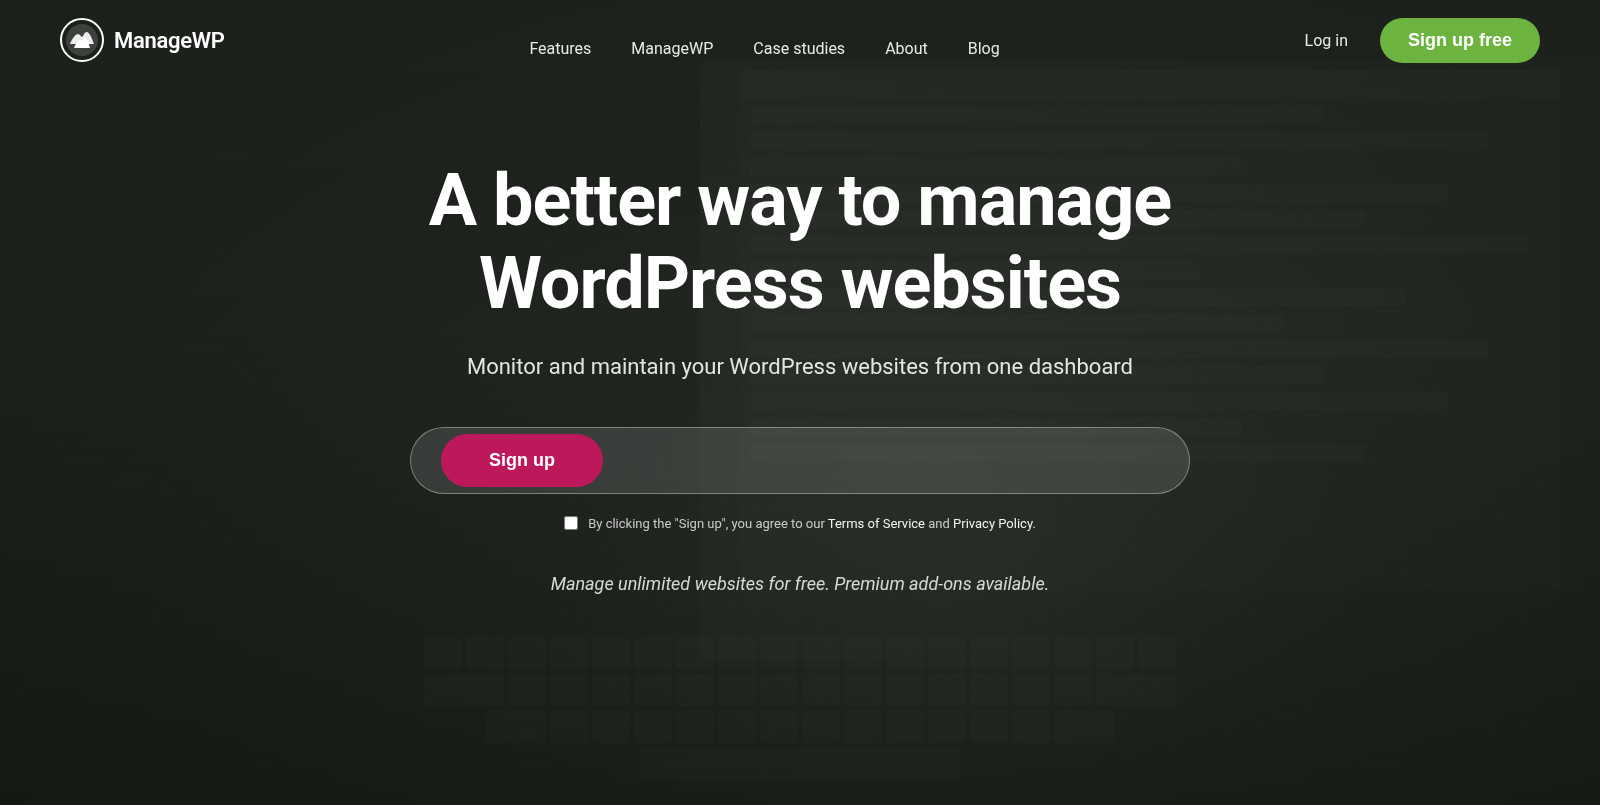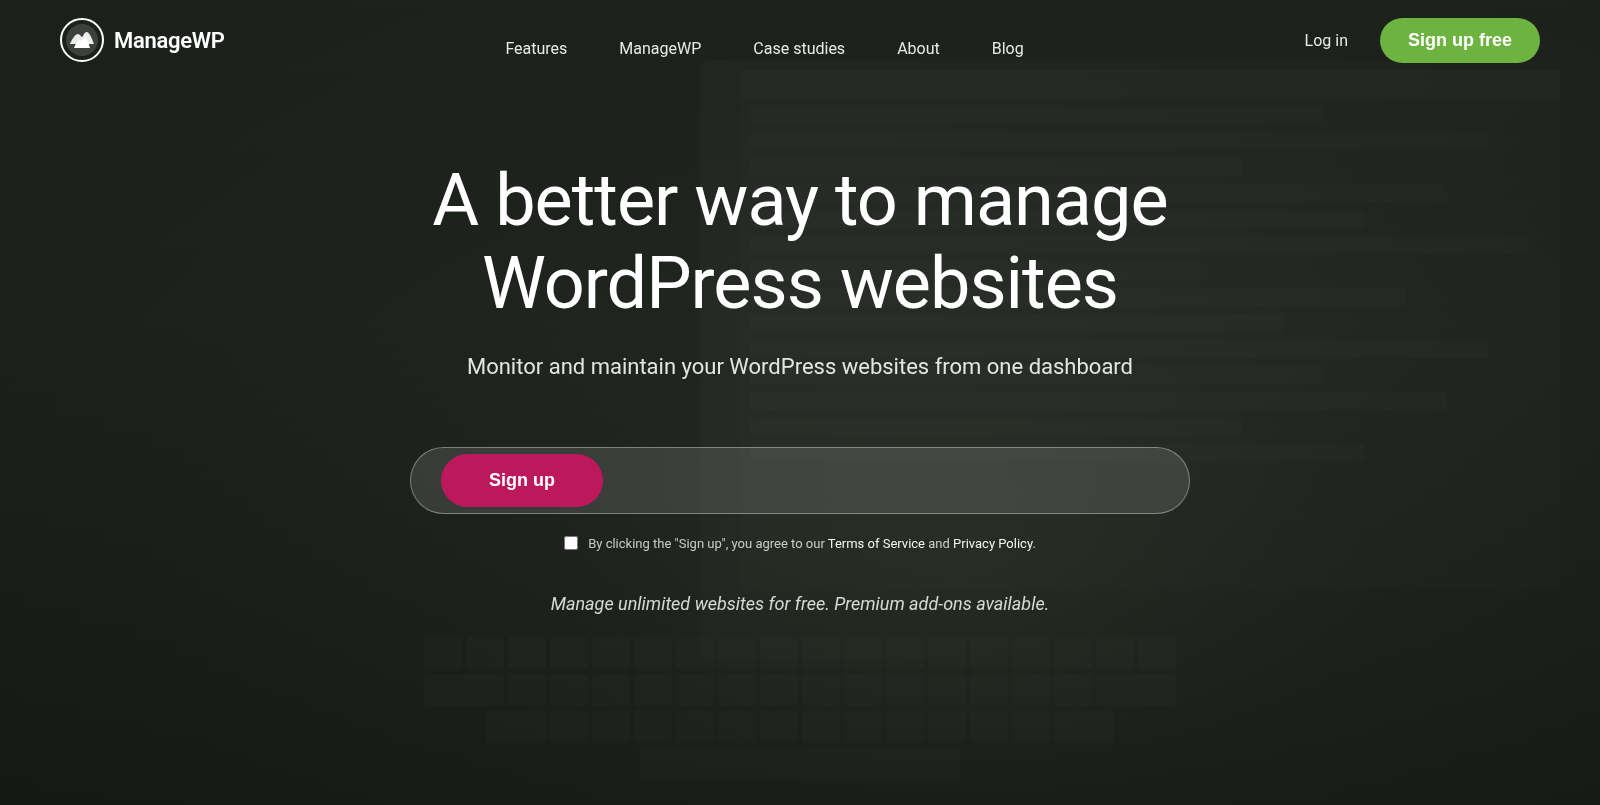--- a/index.html
+++ b/index.html
@@ -130,21 +130,21 @@
     .logo-text {
       color: #ffffff;
       font-size: 22px;
       font-weight: 600;
       letter-spacing: -0.3px;
     }
 
     .nav-links {
       display: flex;
       align-items: center;
-      gap: 12px;
+      gap: 0;
       list-style: none;
       margin-top: 16px;
     }
 
     .nav-links li a {
       color: rgba(255,255,255,0.9);
       text-decoration: none;
       font-size: 16px;
       font-weight: 400;
       padding: 10px 20px;
@@ -185,32 +185,32 @@
       align-items: center;
       text-align: center;
       margin-top: 80px;
       width: 100%;
       padding: 0 40px;
     }
 
     .hero-title {
       color: #ffffff;
       font-size: 72px;
-      font-weight: 400;
+      font-weight: 700;
       line-height: 1.15;
       max-width: 900px;
       margin-bottom: 28px;
       letter-spacing: -1px;
     }
 
     .hero-subtitle {
       color: rgba(255,255,255,0.88);
       font-size: 22px;
       font-weight: 400;
-      margin-bottom: 68px;
+      margin-bottom: 48px;
       max-width: 700px;
     }
 
     
     .signup-form {
       display: flex;
       align-items: center;
       width: 780px;
       max-width: 100%;
       background: rgba(255,255,255,0.12);

